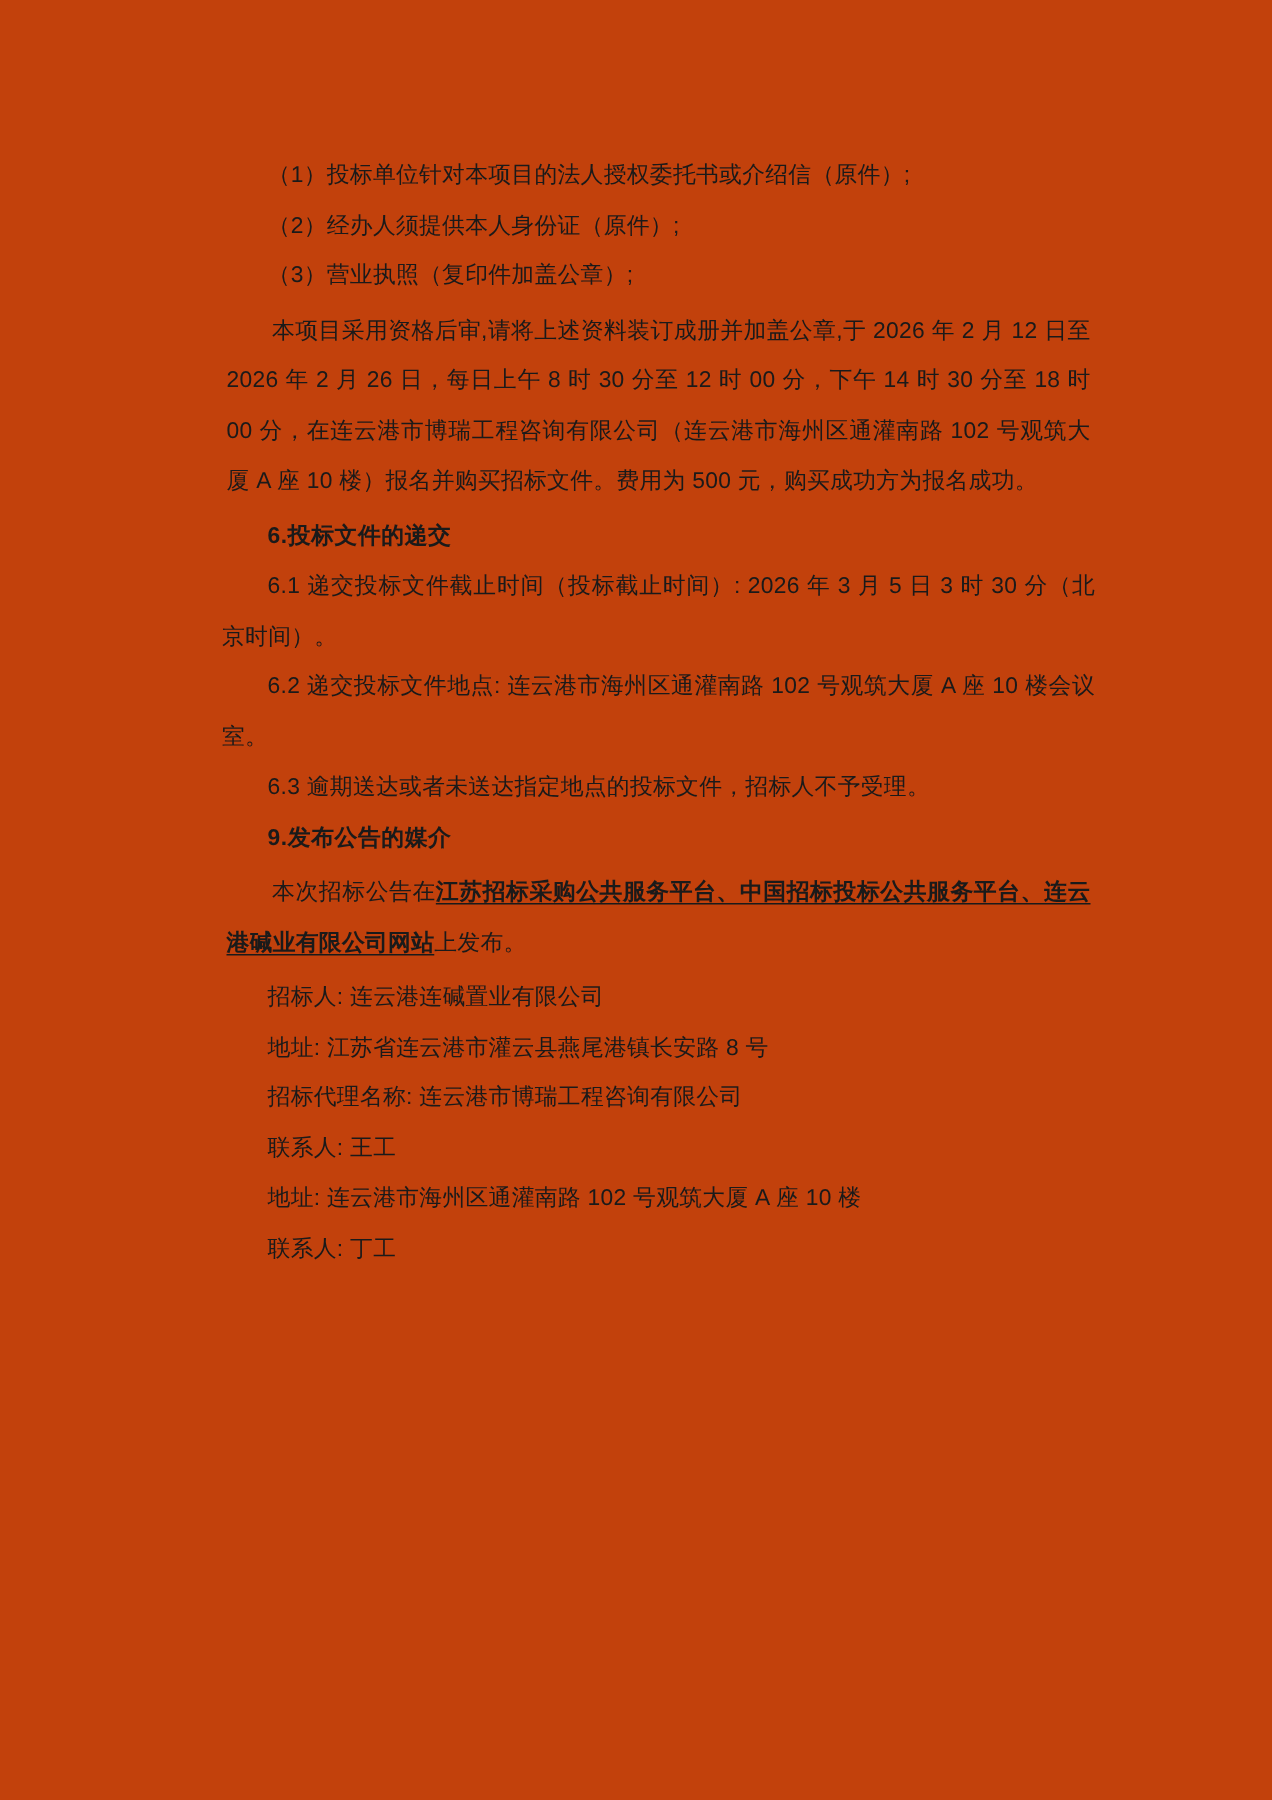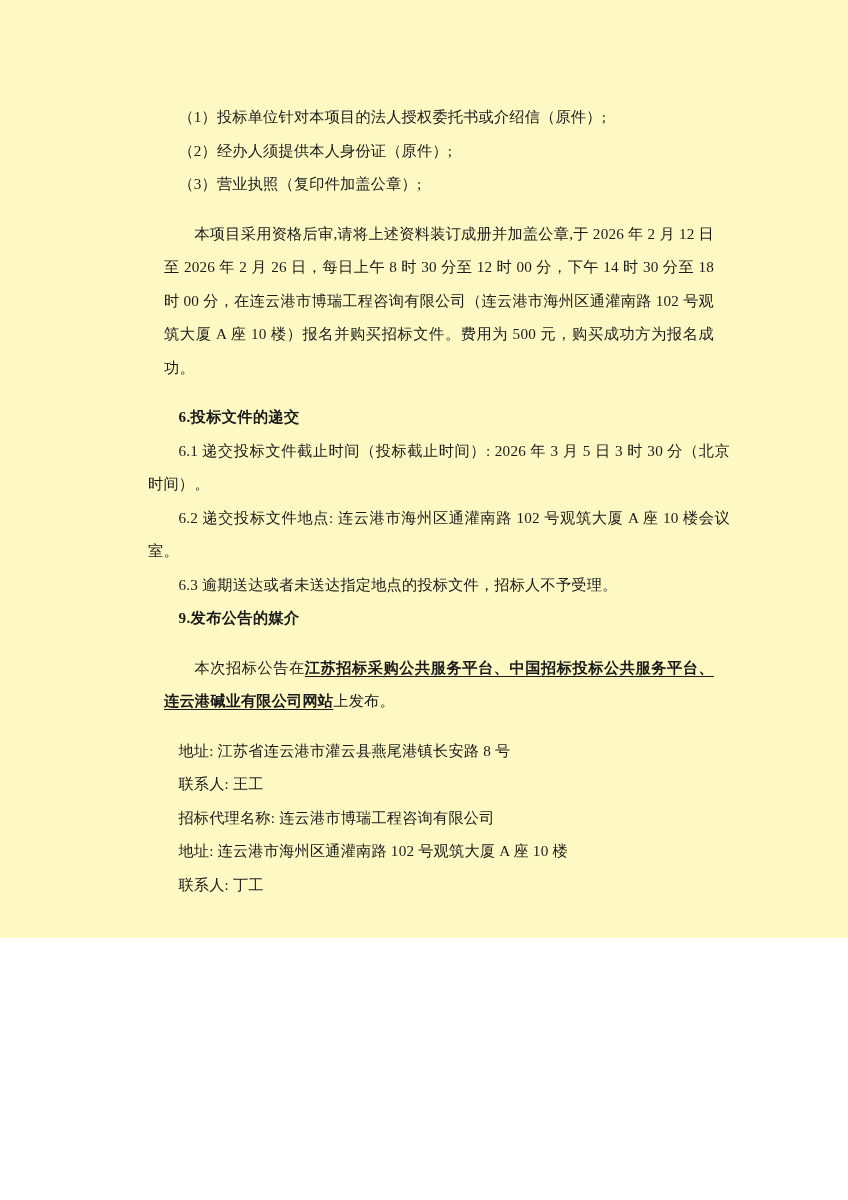--- a/index.html
+++ b/index.html
@@ -10,25 +10,24 @@
   body {
     width: 848px;
     height: 1200px;
     font-family: "Liberation Sans", "DejaVu Sans", sans-serif;
     color: #1a1a1a;
     -webkit-font-smoothing: antialiased;
   }
   .page {
     position: relative;
     width: 848px;
-    height: 938px;
+    height: 1200px;
     box-sizing: border-box;
     padding: 100px 118px 0 148px;
-    background: #fef9c3;
-    font-family: Liberation Serif, serif;
+    background: #c2410c;
   }
   .doc-body {
     font-size: 15.2px;
     line-height: 33.5px;
     letter-spacing: 0.2px;
     text-align: justify;
     text-justify: inter-ideograph;
   }
   p {
     margin: 0;
@@ -46,21 +45,21 @@
   }
   .contact-line {
     text-indent: 2em;
   }
   .link-bold {
     font-weight: bold;
     text-decoration: underline;
     text-underline-offset: 3px;
   }
   .para-block {
-    margin: 16px;
+    margin: 3px;
   }
   .list-item {
     text-indent: 2em;
   }
 </style>
 </head>
 <body>
 
 <div class="page">
   <div class="doc-body">
@@ -72,20 +71,21 @@
     <p class="indent2 para-block">本项目采用资格后审,请将上述资料装订成册并加盖公章,于 2026 年 2 月 12 日至 2026 年 2 月 26 日，每日上午 8 时 30 分至 12 时 00 分，下午 14 时 30 分至 18 时 00 分，在连云港市博瑞工程咨询有限公司（连云港市海州区通灌南路 102 号观筑大厦 A 座 10 楼）报名并购买招标文件。费用为 500 元，购买成功方为报名成功。</p>
 
     <p class="heading">6.投标文件的递交</p>
     <p class="sub">6.1 递交投标文件截止时间（投标截止时间）: 2026 年 3 月 5 日 3 时 30 分（北京时间）。</p>
     <p class="sub">6.2 递交投标文件地点: 连云港市海州区通灌南路 102 号观筑大厦 A 座 10 楼会议室。</p>
     <p class="sub">6.3 逾期送达或者未送达指定地点的投标文件，招标人不予受理。</p>
 
     <p class="heading">9.发布公告的媒介</p>
     <p class="indent2 para-block"><span>本次招标公告在</span><span class="link-bold">江苏招标采购公共服务平台、中国招标投标公共服务平台、连云港碱业有限公司网站</span><span>上发布。</span></p>
 
+    <p class="contact-line">招标人: 连云港连碱置业有限公司</p>
     <p class="contact-line">地址: 江苏省连云港市灌云县燕尾港镇长安路 8 号</p>
+    <p class="contact-line">招标代理名称: 连云港市博瑞工程咨询有限公司</p>
     <p class="contact-line">联系人: 王工</p>
-    <p class="contact-line">招标代理名称: 连云港市博瑞工程咨询有限公司</p>
     <p class="contact-line">地址: 连云港市海州区通灌南路 102 号观筑大厦 A 座 10 楼</p>
     <p class="contact-line">联系人: 丁工</p>
 
   </div>
 </div>
 
 </body></html>

